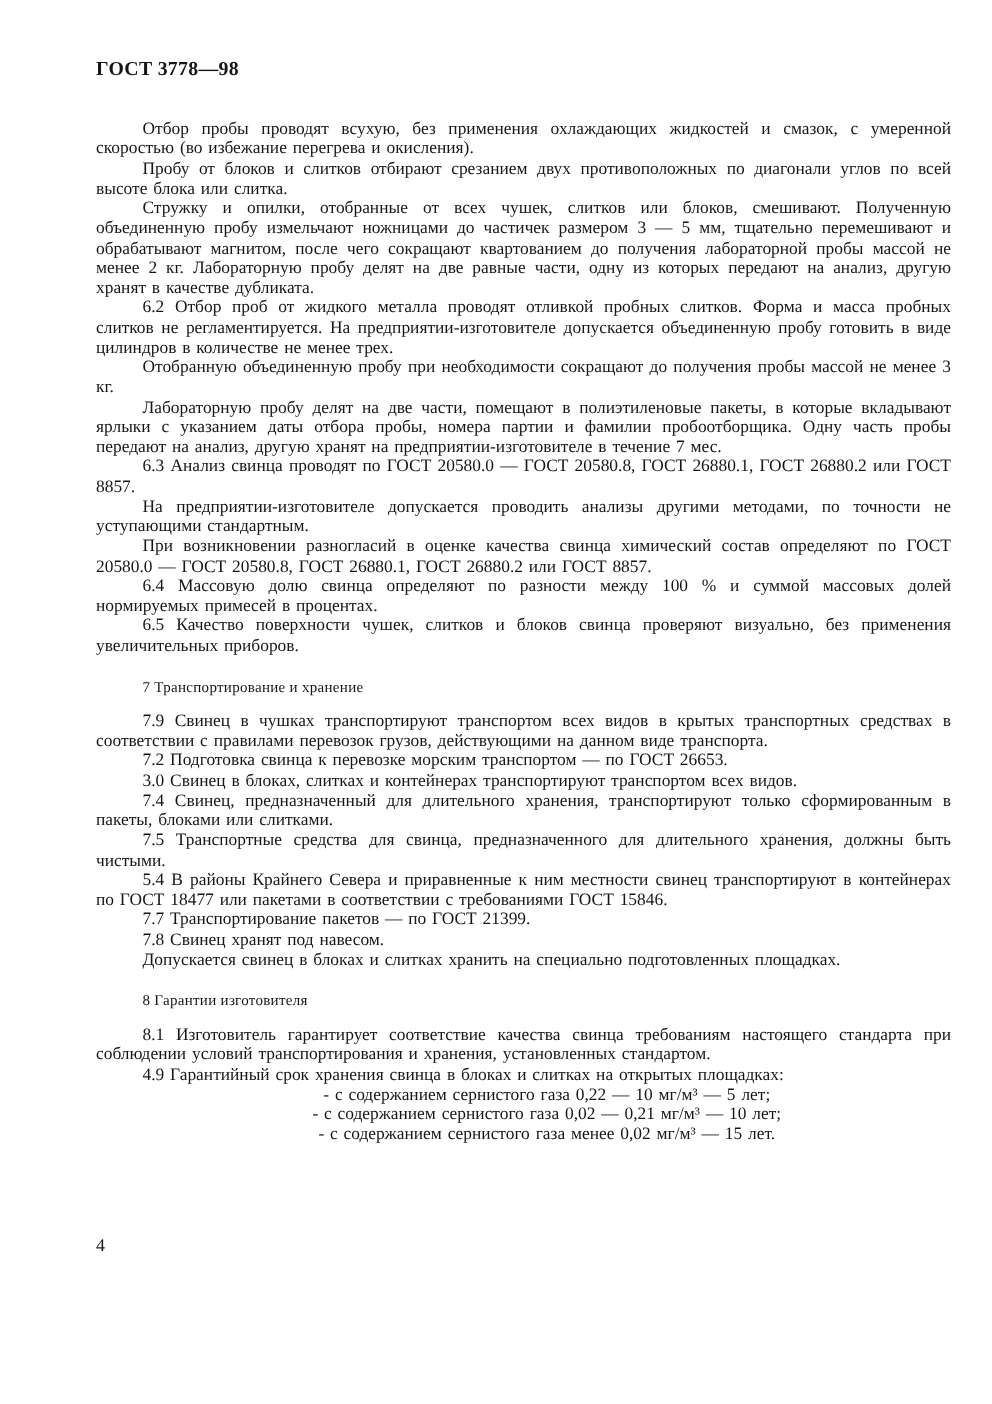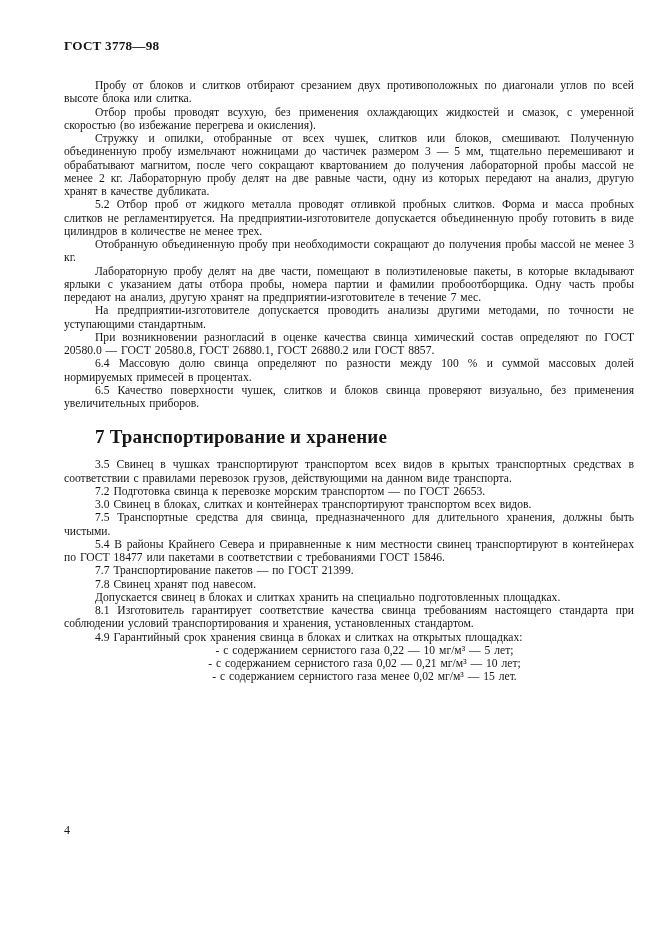--- a/index.html
+++ b/index.html
@@ -30,59 +30,62 @@
     font-size: 11.6px;
     line-height: 13.25px;
     text-align: justify;
     text-indent: 31px;
     word-spacing: 1px;
   }
   .doc-body p.list-line {
     text-align: center;
   }
   .doc-body h2.sect-heading {
-    font-size: 19px;
-    font-weight: bold;
+    font-size: 10px;
+    font-weight: normal;
     margin: 16px 0 10px 0;
     text-indent: 31px;
     letter-spacing: 0.2px;
   }
   .page-number {
     position: absolute;
     left: 64px;
     top: 823px;
     font-size: 12px;
   }
 </style>
 </head>
 <body>
 
 <div class="page">
   <div class="doc-header">ГОСТ 3778—98</div>
 
   <div class="doc-body">
+      <p class="body-par">Отбор пробы проводят всухую, без применения охлаждающих жидкостей и смазок, с умеренной скоростью (во избежание перегрева и окисления).</p>
       <p class="body-par">Пробу от блоков и слитков отбирают срезанием двух противоположных по диагонали углов по всей высоте блока или слитка.</p>
-      <p class="body-par">Отбор пробы проводят всухую, без применения охлаждающих жидкостей и смазок, с умеренной скоростью (во избежание перегрева и окисления).</p>
       <p class="body-par">Стружку и опилки, отобранные от всех чушек, слитков или блоков, смешивают. Полученную объединенную пробу измельчают ножницами до частичек размером 3 — 5 мм, тщательно перемешивают и обрабатывают магнитом, после чего сокращают квартованием до получения лабораторной пробы массой не менее 2 кг. Лабораторную пробу делят на две равные части, одну из которых передают на анализ, другую хранят в качестве дубликата.</p>
-      <p class="body-par">5.2 Отбор проб от жидкого металла проводят отливкой пробных слитков. Форма и масса пробных слитков не регламентируется. На предприятии-изготовителе допускается объединенную пробу готовить в виде цилиндров в количестве не менее трех.</p>
+      <p class="body-par">6.2 Отбор проб от жидкого металла проводят отливкой пробных слитков. Форма и масса пробных слитков не регламентируется. На предприятии-изготовителе допускается объединенную пробу готовить в виде цилиндров в количестве не менее трех.</p>
       <p class="body-par">Отобранную объединенную пробу при необходимости сокращают до получения пробы массой не менее 3 кг.</p>
       <p class="body-par">Лабораторную пробу делят на две части, помещают в полиэтиленовые пакеты, в которые вкладывают ярлыки с указанием даты отбора пробы, номера партии и фамилии пробоотборщика. Одну часть пробы передают на анализ, другую хранят на предприятии-изготовителе в течение 7 мес.</p>
+      <p class="body-par">6.3 Анализ свинца проводят по ГОСТ 20580.0 — ГОСТ 20580.8, ГОСТ 26880.1, ГОСТ 26880.2 или ГОСТ 8857.</p>
       <p class="body-par">На предприятии-изготовителе допускается проводить анализы другими методами, по точности не уступающими стандартным.</p>
       <p class="body-par">При возникновении разногласий в оценке качества свинца химический состав определяют по ГОСТ 20580.0 — ГОСТ 20580.8, ГОСТ 26880.1, ГОСТ 26880.2 или ГОСТ 8857.</p>
       <p class="body-par">6.4 Массовую долю свинца определяют по разности между 100 % и суммой массовых долей нормируемых примесей в процентах.</p>
       <p class="body-par">6.5 Качество поверхности чушек, слитков и блоков свинца проверяют визуально, без применения увеличительных приборов.</p>
       <h2 class="sect-heading">7 Транспортирование и хранение</h2>
-      <p class="body-par">3.5 Свинец в чушках транспортируют транспортом всех видов в крытых транспортных средствах в соответствии с правилами перевозок грузов, действующими на данном виде транспорта.</p>
+      <p class="body-par">7.9 Свинец в чушках транспортируют транспортом всех видов в крытых транспортных средствах в соответствии с правилами перевозок грузов, действующими на данном виде транспорта.</p>
       <p class="body-par">7.2 Подготовка свинца к перевозке морским транспортом — по ГОСТ 26653.</p>
       <p class="body-par">3.0 Свинец в блоках, слитках и контейнерах транспортируют транспортом всех видов.</p>
+      <p class="body-par">7.4 Свинец, предназначенный для длительного хранения, транспортируют только сформированным в пакеты, блоками или слитками.</p>
       <p class="body-par">7.5 Транспортные средства для свинца, предназначенного для длительного хранения, должны быть чистыми.</p>
       <p class="body-par">5.4 В районы Крайнего Севера и приравненные к ним местности свинец транспортируют в контейнерах по ГОСТ 18477 или пакетами в соответствии с требованиями ГОСТ 15846.</p>
       <p class="body-par">7.7 Транспортирование пакетов — по ГОСТ 21399.</p>
       <p class="body-par">7.8 Свинец хранят под навесом.</p>
       <p class="body-par">Допускается свинец в блоках и слитках хранить на специально подготовленных площадках.</p>
+      <h2 class="sect-heading">8 Гарантии изготовителя</h2>
       <p class="body-par">8.1 Изготовитель гарантирует соответствие качества свинца требованиям настоящего стандарта при соблюдении условий транспортирования и хранения, установленных стандартом.</p>
       <p class="body-par">4.9 Гарантийный срок хранения свинца в блоках и слитках на открытых площадках:</p>
       <p class="body-par list-line">- с содержанием сернистого газа 0,22 — 10 мг/м³ — 5 лет;</p>
       <p class="body-par list-line">- с содержанием сернистого газа 0,02 — 0,21 мг/м³ — 10 лет;</p>
       <p class="body-par list-line">- с содержанием сернистого газа менее 0,02 мг/м³ — 15 лет.</p>
     </div>
 
   <div class="page-number">4</div>
 </div>
 

